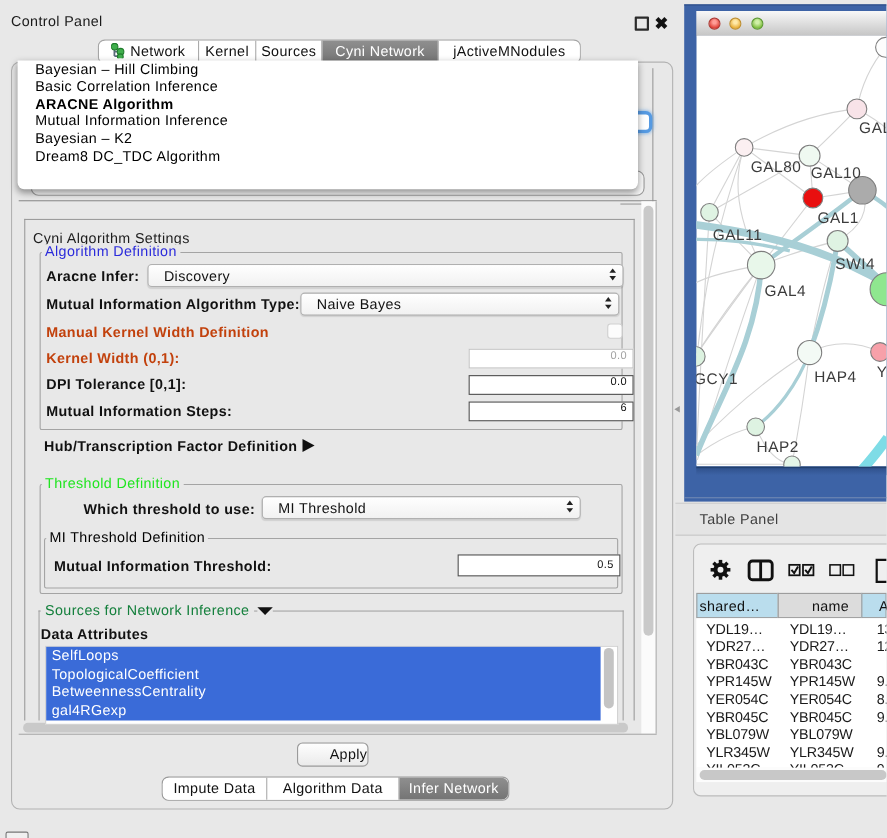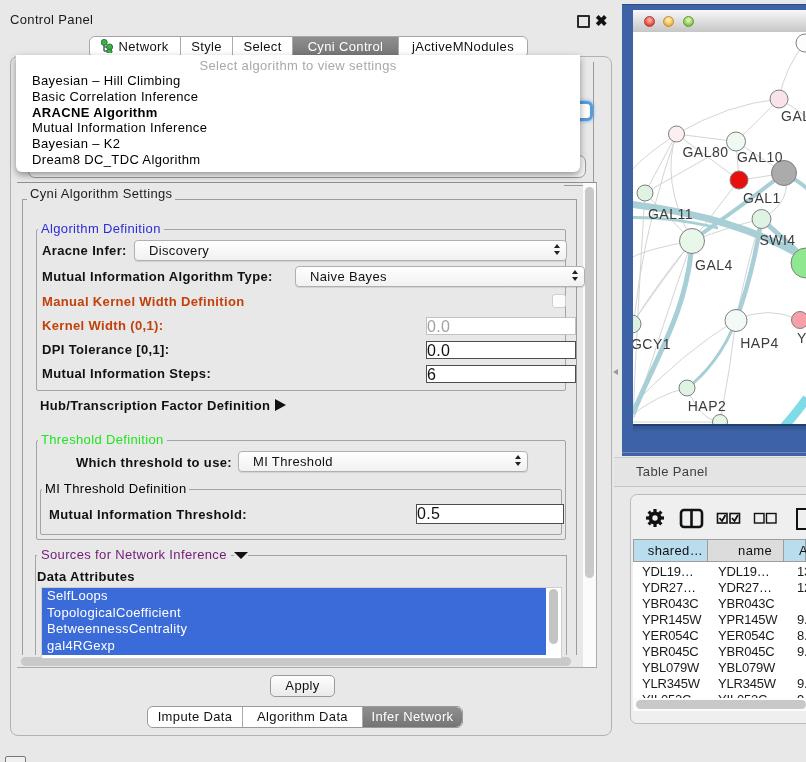--- a/index.html
+++ b/index.html
@@ -6,21 +6,21 @@
  font-family:"Liberation Sans",sans-serif;font-size:13px;color:#111;letter-spacing:0.35px;}
 .ab{position:absolute}
 .b{font-weight:bold}
 .gray{color:#c2410c}
 .combo{position:absolute;background:linear-gradient(#ffffff,#f1f1f1);border:1px solid #b0b0b0;border-radius:4px;box-shadow:0 1px 1px rgba(0,0,0,.1)}
 .combo .ct{position:absolute;left:14px;top:2px;font-size:13px;color:#111}
 .spin{position:absolute;right:5px;top:3px;width:9px}
 .spin i{display:block;width:0;height:0;border-left:3.5px solid transparent;border-right:3.5px solid transparent;margin:0 auto}
 .spin .u{border-bottom:4.5px solid #222;margin-bottom:2.5px}
 .spin .d{border-top:4.5px solid #222}
-.fld{position:absolute;background:#fff;padding-right:5px;font-size:16px}
+.fld{position:absolute;background:#fff;text-align:right;padding-right:5px;font-size:10px}
 .fe{border:1px solid #4d4d4d;color:#111}
 .fd{border:1px solid #c2c2c2;color:#a2a2a2}
 .glab{position:absolute;background:#e8e8e8;padding:0 3px;font-size:13px;line-height:13px}
 .gbox{position:absolute;border:1px solid #a4a4a4;border-radius:2px}
 .seg{display:inline-block;height:20px;line-height:20px;text-align:center;background:#fff;border-left:1px solid #ababab;vertical-align:top}
 .seg.first{border-left:none;border-radius:6px 0 0 6px}
 .seg.last{border-radius:0 6px 6px 0}
 .seg.dark{background:linear-gradient(#8f8f8f,#747474);color:#fff}
 .thumb{position:absolute;background:#c9c9c9;border-radius:5px}
 </style></head>
@@ -31,53 +31,53 @@
 <div class="ab" style="left:595px;top:12px;font-size:15px;font-weight:bold;color:#111">✖</div>
 
 <div class="ab" style="left:89px;top:36px;height:20px;border:1px solid #a6a6a6;border-radius:6px;background:#fff;white-space:nowrap">
  <div class="seg first" style="width:90px"><svg width="13" height="14" style="vertical-align:-2px" viewBox="0 0 13 14">
         <line x1="3" y1="5" x2="3" y2="12" stroke="#5a6a7a" stroke-width="1.6"></line>
         <line x1="3" y1="8" x2="7" y2="8" stroke="#5a6a7a" stroke-width="1.6"></line>
         <line x1="3" y1="12" x2="7" y2="12" stroke="#5a6a7a" stroke-width="1.6"></line>
         <circle cx="3.2" cy="3.4" r="3" fill="#3fae4c" stroke="#1f7c2c"></circle>
         <circle cx="8.6" cy="8" r="3" fill="#3fae4c" stroke="#1f7c2c"></circle>
         <circle cx="8.4" cy="12.6" r="2.6" fill="#3fae4c" stroke="#1f7c2c"></circle>
-      </svg> Network</div><div class="seg" style="width:51px">Style</div><div class="seg" style="width:59px">Select</div><div class="seg dark" style="width:105px">Cyni Control</div><div class="seg last" style="width:128px">jActiveMNodules</div>
+      </svg> Network</div><div class="seg" style="width:51px">Kernel</div><div class="seg" style="width:59px">Sources</div><div class="seg dark" style="width:105px">Cyni Network</div><div class="seg last" style="width:128px">jActiveMNodules</div>
 </div>
 
 <div class="ab" style="left:10px;top:56px;width:600px;height:678px;border:1px solid #b2b2b2;border-radius:8px;background:#e8e8e8"></div>
 
 <div class="ab" style="left:593px;top:62px;width:1px;height:124px;background:#9a9a9a"></div>
 <div class="ab" style="left:564px;top:185px;width:30px;height:1px;background:#9a9a9a"></div>
 <div class="ab" style="left:28px;top:155px;width:556px;height:21px;border:1px solid #9a9a9a;border-radius:7px;background:#f7f7f7"></div>
 <div class="ab" style="left:566px;top:101px;width:21px;height:14px;border:3px solid #569ae2;border-radius:6px;background:#fff;box-shadow:0 0 3px 1px rgba(86,154,226,.55)"></div>
 
 <div class="ab" style="left:17px;top:182px;width:580px;height:1px;background:#8e8e8e"></div>
 <div class="ab" style="left:583px;top:183px;width:13px;height:484px;background:#fbfbfb;border-right:1px solid #aaa"></div>
 <div class="thumb" style="left:585px;top:187px;width:9px;height:391px"></div>
 <div class="ab" style="left:17px;top:667px;width:580px;height:1px;background:#aaa"></div>
 <div class="thumb" style="left:21px;top:657px;width:550px;height:9px;border-radius:4.5px"></div>
 
 <div class="ab" style="left:22px;top:199px;width:553px;height:455px;border:1px solid #9c9c9c;border-bottom:none"></div>
-<div class="glab" style="left:27px;top:187px;color:#1d1d1d">Cyni Algorithm Settings</div>
+<div class="glab" style="left:27px;top:210px;color:#1d1d1d">Cyni Algorithm Settings</div>
 
 <div class="gbox" style="left:36px;top:229px;width:528px;height:160px"></div>
 <div class="glab" style="left:38px;top:222px;color:#2b2bdb">Algorithm Definition</div>
 
 <div class="ab b" style="left:42px;top:243px">Aracne Infer:</div>
 <div class="combo" style="left:134px;top:240px;width:431px;height:19px">
     <span class="ct">Discovery</span>
     <span class="spin">
       <i class="u"></i>
       <i class="d"></i>
     </span>
   </div>
 
 <div class="ab b" style="left:42px;top:269px">Mutual Information Algorithm Type:</div>
-<div class="combo" style="left:295px;top:266px;width:288px;height:19px">
+<div class="combo" style="left:273px;top:266px;width:288px;height:19px">
     <span class="ct">Naive Bayes</span>
     <span class="spin">
       <i class="u"></i>
       <i class="d"></i>
     </span>
   </div>
 
 <div class="ab b gray" style="left:42px;top:294px">Manual Kernel Width Definition</div>
 <div class="ab" style="left:552px;top:294px;width:12px;height:12px;border:1.5px solid #cfcfcf;border-radius:3px;background:#fcfcfc"></div>
 
@@ -104,42 +104,41 @@
       <i class="d"></i>
     </span>
   </div>
 
 <div class="gbox" style="left:40px;top:489px;width:520px;height:44px"></div>
 <div class="glab" style="left:42px;top:482px;color:#000000">MI Threshold Definition</div>
 <div class="ab b" style="left:49px;top:507px">Mutual Information Threshold:</div>
 <div class="fld fe" style="left:416px;top:504px;width:141px;height:18px;line-height:18px">0.5</div>
 
 <div class="ab" style="left:35px;top:555px;width:530px;height:99px;border:1px solid #a4a4a4;border-bottom:none"></div>
-<div class="glab" style="left:37px;top:548px;color:#701a75;padding:0 4px">Sources for Network Inference</div>
+<div class="glab" style="left:37px;top:548px;color:#15803d;padding:0 4px">Sources for Network Inference</div>
 <div class="ab" style="left:234px;top:551.5px;width:14px;height:7px;background:#e8e8e8">
     <div style="width:0;height:0;border-top:7px solid #111;border-left:7px solid transparent;border-right:7px solid transparent"></div>
   </div>
 <div class="ab b" style="left:37px;top:569px">Data Attributes</div>
 
 <div class="ab" style="left:41px;top:587px;width:519px;height:70px;background:#fff;border:1px solid #cfcfcf"></div>
 <div class="ab" style="left:42px;top:588px;width:504px;height:67px;background:#3a6bd8;color:#fff;font-size:13px;line-height:16.5px;padding-left:5px;box-sizing:border-box">SelfLoops<br>TopologicalCoefficient<br>BetweennessCentrality<br>gal4RGexp</div>
 <div class="thumb" style="left:549px;top:589px;width:9px;height:55px;background:#c4c4c4"></div>
 
-<div class="ab" style="left:270px;top:675px;width:63px;height:20px;border:1px solid #9a9a9a;border-radius:5px;background:linear-gradient(#fefefe,#eaeaea);text-align:center;line-height:20px">Apply</div>
+<div class="ab" style="left:270px;top:675px;width:63px;height:20px;border:1px solid #9a9a9a;border-radius:5px;background:linear-gradient(#fefefe,#eaeaea);text-align:right;line-height:20px">Apply</div>
 
 <div class="ab" style="left:147px;top:706px;height:20px;border:1px solid #9a9a9a;border-radius:6px;background:#fff;white-space:nowrap">
  <div class="seg first" style="width:94px">Impute Data</div><div class="seg" style="width:119px">Algorithm Data</div><div class="seg dark last" style="width:99px">Infer Network</div>
 </div>
 
 <div class="ab" style="left:5px;top:756px;width:19px;height:10px;border:1.5px solid #777;background:#f0f0f0;border-radius:2px"></div>
 
 <div class="ab" style="left:613px;top:369px;width:0;height:0;border-right:5px solid #999;border-top:3.5px solid transparent;border-bottom:3.5px solid transparent"></div>
 
 <div class="ab" style="left:16px;top:55px;width:564px;height:117px;background:#fff;border-radius:0 0 6px 6px;box-shadow:0 3px 7px rgba(0,0,0,.4);z-index:10">
- <div style="text-align:center;color:#a9a9a9;margin-top:3px;font-size:13px">Select algorithm to view settings</div>
  <div style="margin-left:16px;margin-top:0px;line-height:15.8px;font-size:13px;color:#000">
  Bayesian – Hill Climbing<br>
  Basic Correlation Inference<br>
  <span class="b">ARACNE Algorithm</span><br>
  Mutual Information Inference<br>
  Bayesian – K2<br>
  Dream8 DC_TDC Algorithm
  </div>
 </div>
 
@@ -263,21 +262,21 @@
   <path d="M89.5,13 l2.5,3 l3.5,-6" stroke-width="1.8"></path>
   <path d="M102,13 l2.5,3 l3.5,-6" stroke-width="1.8"></path>
  </g>
  <g fill="none" stroke="#111" stroke-width="1.4">
   <rect x="124.5" y="8.5" width="9.5" height="9.5"></rect>
   <rect x="136.5" y="8.5" width="9.5" height="9.5"></rect>
  </g>
  <path d="M167,4 h10 l5,5 v15 h-15 z" fill="none" stroke="#111" stroke-width="2"></path>
 </svg>
 
-<div class="ab" style="left:633px;top:539px;width:75px;height:23px;background:#badded;border:1px solid #9d9d9d;box-sizing:border-box;text-align:right;padding-right:4px;line-height:21px">shared…</div>
+<div class="ab" style="left:633px;top:539px;width:75px;height:23px;background:#badded;border:1px solid #9d9d9d;box-sizing:border-box;text-align:right;padding-right:16px;line-height:21px">shared…</div>
 <div class="ab" style="left:707px;top:539px;width:77px;height:23px;background:#dcdcdc;border:1px solid #9d9d9d;box-sizing:border-box;text-align:right;padding-right:11px;line-height:21px">name</div>
 <div class="ab" style="left:783px;top:539px;width:23px;height:23px;background:#badded;border:1px solid #9d9d9d;box-sizing:border-box;padding-left:15px;line-height:21px">A</div>
 
 <div class="ab" style="left:633px;top:562px;width:173px;height:136px;background:#fff;overflow:hidden;letter-spacing:-0.2px">
  <div class="ab" style="left:9px;top:1.5px;line-height:16px;color:#1a1a1a">YDL19…<br>YDR27…<br>YBR043C<br>YPR145W<br>YER054C<br>YBR045C<br>YBL079W<br>YLR345W<br>YIL053C</div>
  <div class="ab" style="left:85px;top:1.5px;line-height:16px;color:#1a1a1a">YDL19…<br>YDR27…<br>YBR043C<br>YPR145W<br>YER054C<br>YBR045C<br>YBL079W<br>YLR345W<br>YIL053C</div>
  <div class="ab" style="left:164px;top:1.5px;line-height:16px;color:#1a1a1a">13<br>12<br>&nbsp;<br>9.<br>8.<br>9.<br>&nbsp;<br>9.<br>9.</div>
 </div>
 <div class="ab" style="left:633px;top:698px;width:173px;height:13px;background:#fcfcfc"></div>
 <div class="thumb" style="left:636px;top:700px;width:170px;height:9px;border-radius:4.5px;background:#c8c8c8"></div>

